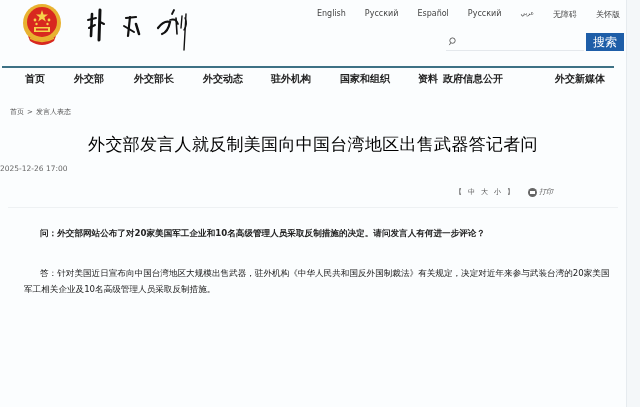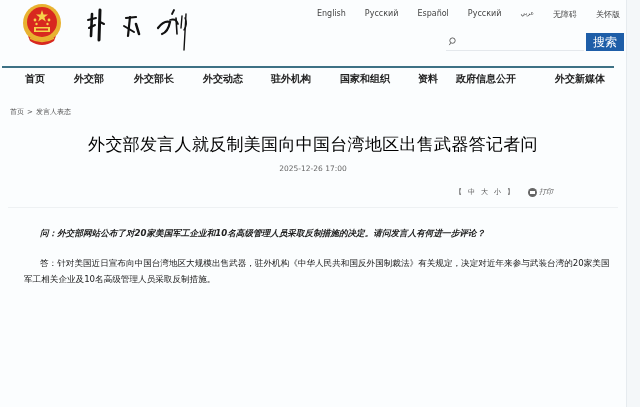--- a/index.html
+++ b/index.html
@@ -25,32 +25,32 @@
 
   
   .nav { position: absolute; left: 0; top: 72px; width: 626px; height: 22px; display: flex; }
   .nav-item { position: absolute; top: 0; font-size: 10px; font-weight: bold; color: #222; white-space: nowrap; }
 
   
   .breadcrumb { position: absolute; left: 10px; top: 107px; font-size: 7px; color: #555; display: flex; gap: 3px; align-items: center; }
 
   
   .title { position: absolute; left: 0; width: 626px; top: 133px; text-align: center; font-size: 17px; color: #000000; letter-spacing: 0.3px; }
-  .date { position: absolute; left: 0; width: 626px; top: 164px; text-align: center; font-size: 7.5px; color: #666; }
+  .date { position: absolute; left: 0; width: 626px; top: 164px; font-size: 7.5px; color: #666; }
 
   .tools { position: absolute; top: 187px; left: 455px; font-size: 7px; color: #555; display: flex; align-items: center; }
   .tools .size-group { display: flex; gap: 6px; margin-right: 14px; }
   .print-icon { width: 9px; height: 9px; border-radius: 50%; background: #666; display: inline-block; margin-right: 2px; position: relative; }
   .print-icon::after { content: ""; position: absolute; left: 2px; top: 3px; width: 5px; height: 3px; background: #fff; }
 
   .divider { position: absolute; left: 8px; top: 207px; width: 610px; height: 1px; background: #eef1f3; }
 
   .content { position: absolute; left: 24px; top: 225px; width: 590px; font-size: 8.6px; line-height: 16px; color: #222; }
   .content p { margin-bottom: 8px; text-indent: 16px; }
-  .content p.question { font-weight: bold; text-indent: 16px; margin-bottom: 14px; font-style: italic; }
+  .content p.question { font-weight: bold; text-indent: 16px; margin-bottom: 24px; }
   .content p.first { margin-bottom: 11px; }
 </style>
 </head>
 <body>
 
 <div class="page">
 
   <div class="header">
     <svg class="emblem" viewBox="0 0 44 46">
       <circle cx="22" cy="21" r="19" fill="#e8b230"></circle>
@@ -109,21 +109,21 @@
   <div class="header-rule"></div>
 
   <div class="nav">
     <span class="nav-item" style="left:25px;">首页</span>
     <span class="nav-item" style="left:74px;">外交部</span>
     <span class="nav-item" style="left:134px;">外交部长</span>
     <span class="nav-item" style="left:203px;">外交动态</span>
     <span class="nav-item" style="left:271px;">驻外机构</span>
     <span class="nav-item" style="left:340px;">国家和组织</span>
     <span class="nav-item" style="left:418px;">资料</span>
-    <span class="nav-item" style="left:456px;">政府信息公开</span>
+    <span class="nav-item" style="left:443px;">政府信息公开</span>
     <span class="nav-item" style="left:555px;">外交新媒体</span>
   </div>
 
   <div class="breadcrumb">
     <span>首页</span>
     <span>&gt;</span>
     <span>发言人表态</span>
   </div>
 
   <h1 class="title" style="font-weight:normal;">外交部发言人就反制美国向中国台湾地区出售武器答记者问</h1>

